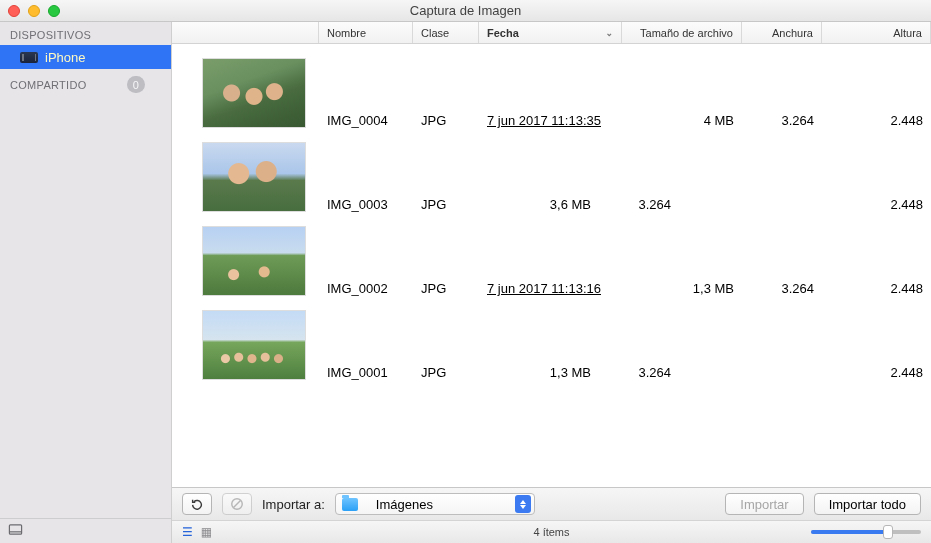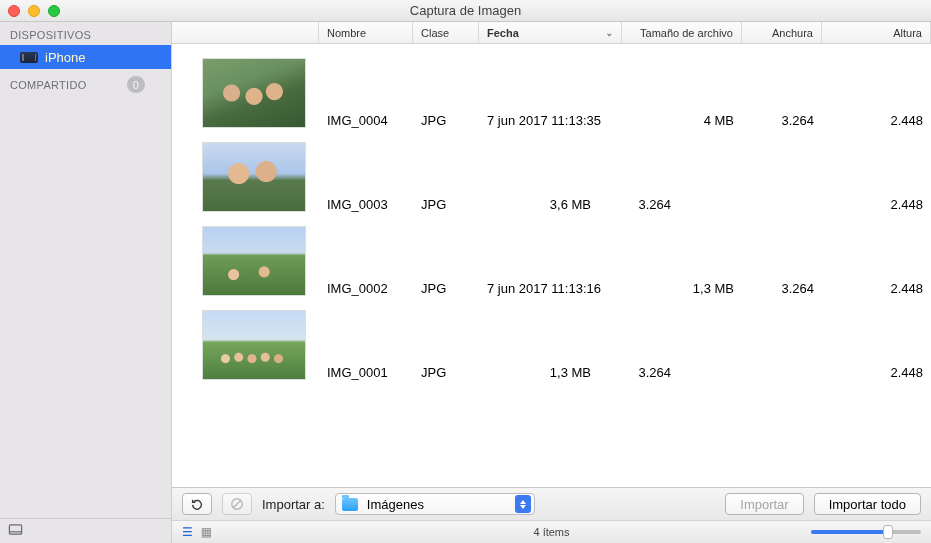--- a/index.html
+++ b/index.html
@@ -128,21 +128,21 @@
 }
 .row > div { padding:0 8px; }
 .row-sel { width:16px; }
 .cell-thumb{ width:131px; display:flex; justify-content:center;}
 .thumb {
   width:104px; height:70px; border:1px solid #ddd;
   background:#888;
 }
 .cell-name{ width:94px;}
 .cell-kind{ width:66px;}
-.cell-date{ width:143px;}
+.cell-date{ width:143px;text-decoration:underline;}
 .cell-size{ width:120px; text-align:right;}
 .cell-w{ width:80px; text-align:right;}
 .cell-h{ flex:1; text-align:right; padding-right:14px;}
 
 
 .tool-row {
   height:33px;
   background:linear-gradient(#f6f6f6,#e8e8e8);
   border-top:1px solid #c7c7c7;
   display:flex; align-items:center;
@@ -158,21 +158,21 @@
 .import-label{ font-size:13px; color:#222;}
 .folder-select{
   flex: 0 0 200px;
   height:22px;
   border:1px solid #bdbdbd;
   border-radius:4px;
   background:linear-gradient(#ffffff,#f5f5f5);
   display:flex; align-items:center;
   padding:0 3px 0 6px;
   font-size:13px;
-  gap:9px;
+  gap:18px;
   position:relative;
 }
 .folder-ic{
   width:16px;height:13px;border-radius:2px;
   background:linear-gradient(#6fc4ff,#2aa0f6);
   position:relative;
 }
 .folder-ic::before{
   content:""; position:absolute; top:-3px; left:0;
   width:7px;height:3px;border-radius:1px 1px 0 0;

